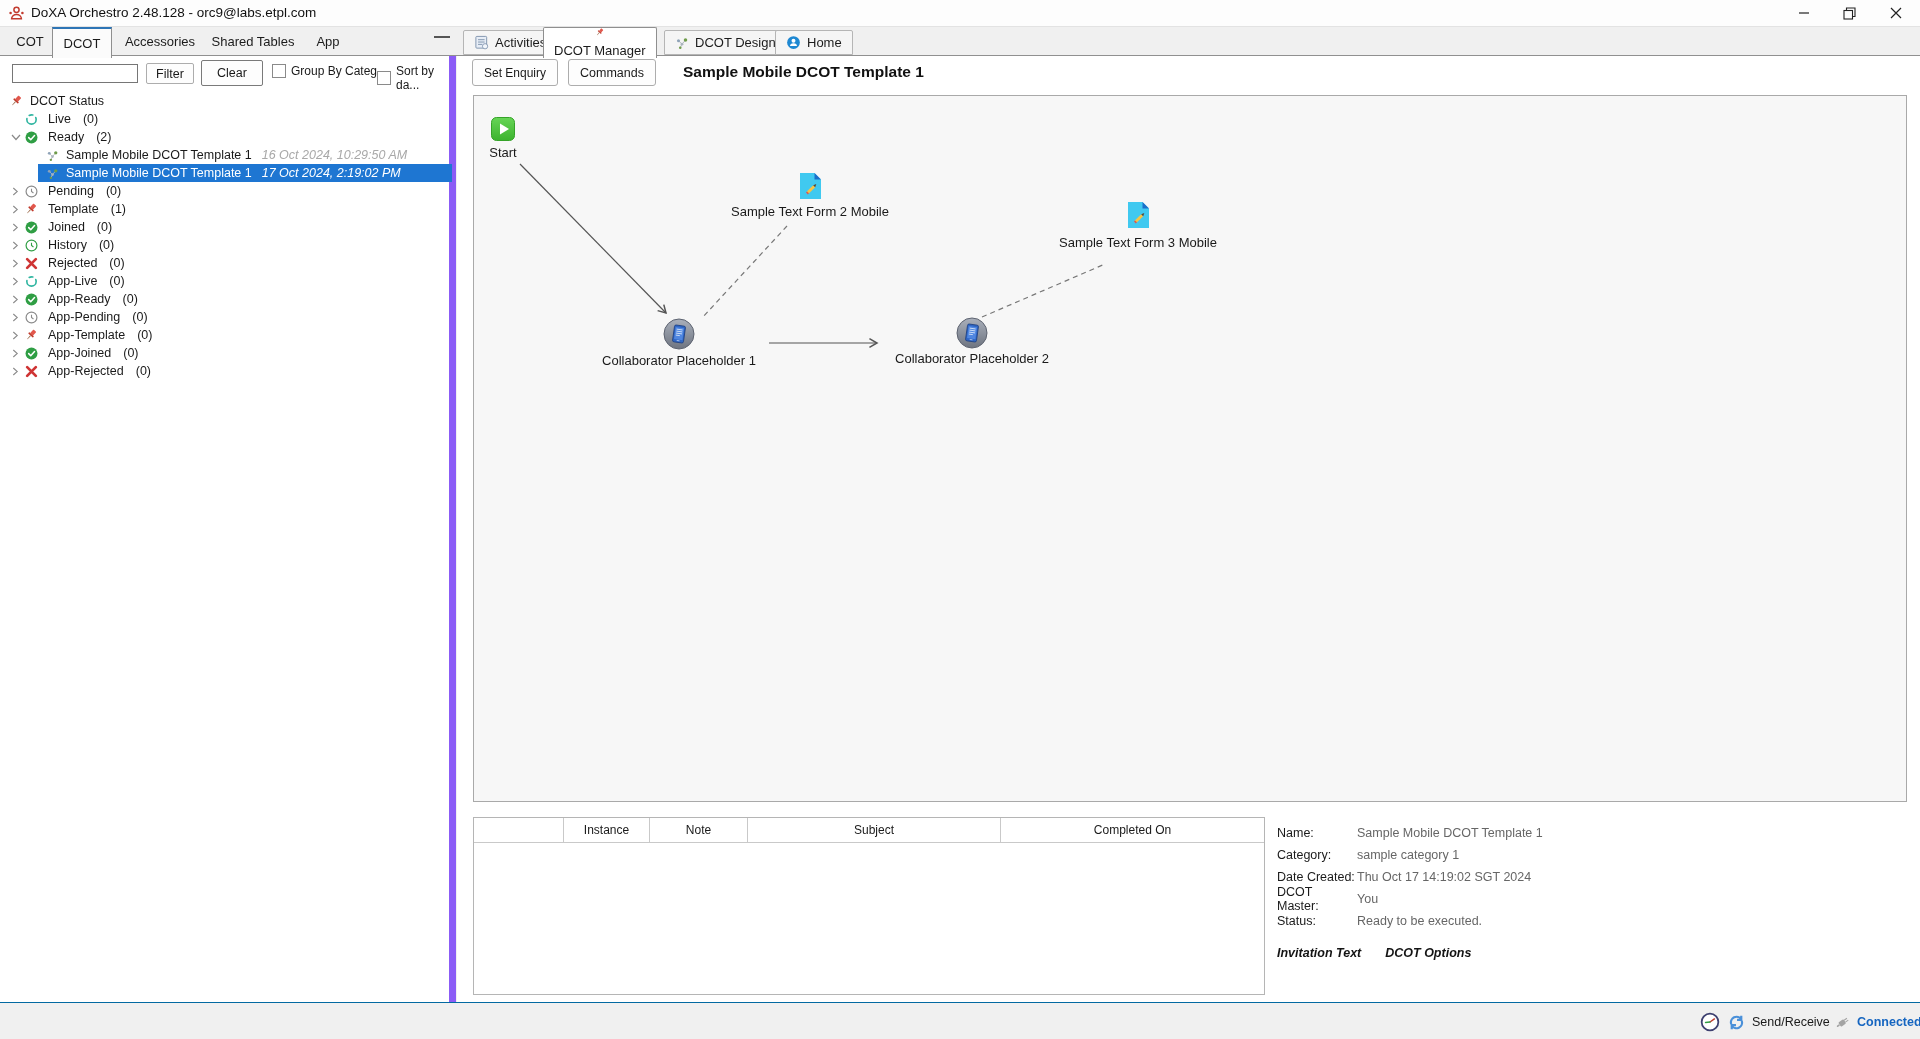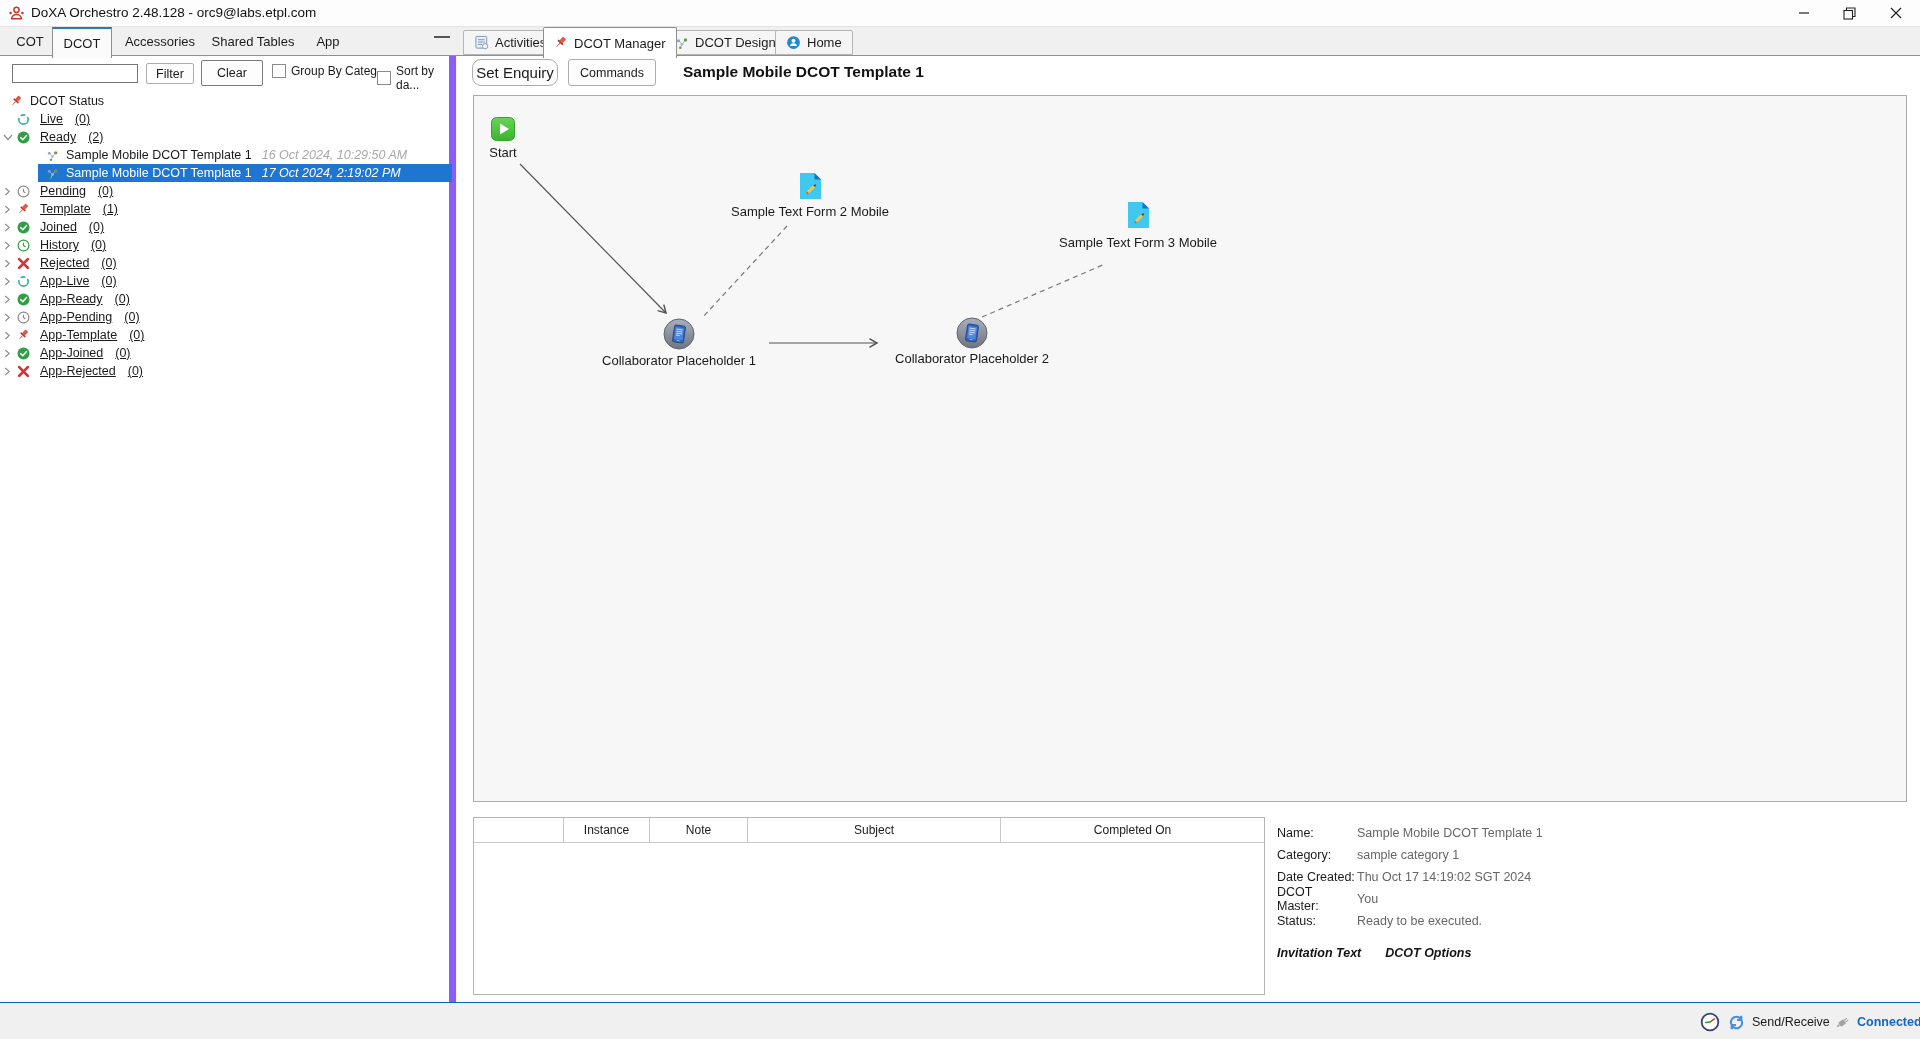--- a/index.html
+++ b/index.html
@@ -38,31 +38,31 @@
   .cb-group { position:absolute; display:flex; align-items:center; gap:5px; font-size:12px; color:#1a1a1a; }
   .checkbox { width:14px; height:14px; background:#fff; border:1px solid #8a8a8a; flex:none; }
 
   
   .tree { position:absolute; left:0; top:36px; width:456px; }
   .trow { height:18px; display:flex; align-items:center; font-size:12.5px; color:#1a1a1a; }
   .chev { width:15px; display:flex; justify-content:center; flex:none; }
   .ticon { width:17px; height:16px; display:flex; align-items:center; justify-content:center; flex:none; margin-right:8px; }
   .trow.root { padding-left:8px; }
   .trow.root .ticon { margin-right:5px; }
-  .trow.parent { padding-left:0;text-decoration:underline; }
+  .trow.parent { padding-left:8px; }
   .tcount { margin-left:12px; }
   .trow.leaf { margin-left:38px; margin-right:4px; padding-left:6px; }
   .trow.leaf .ticon { margin-right:5px; }
   .tdate { margin-left:10px; font-style:italic; color:#a8a8a8; }
   .trow.leaf.selected { background:#1e76d2; color:#ffffff; }
   .trow.leaf.selected .tdate { color:#ffffff; }
 
   
   .mainpanel { position:absolute; left:457px; top:56px; width:1463px; height:946px; background:#ffffff; }
-  .tool-btn1 { position:absolute; left:15px; top:3px; width:86px; height:27px; border-radius:9px; font-size:15px; }
+  .tool-btn1 { position:absolute; left:15px; top:3px; width:86px; height:27px; border-radius:3px; font-size:12px; }
   .tool-btn2 { position:absolute; left:111px; top:3px; width:88px; height:27px; border-radius:3px; font-size:12.5px; }
   .doc-title { position:absolute; left:226px; top:7px; font-size:15.5px; font-weight:bold; color:#111; }
 
   .canvas { position:absolute; left:16px; top:39px; width:1434px; height:707px; background:#f7f7f7; border:1px solid #a9a9a9; }
   .canvas svg.lines { position:absolute; left:0; top:0; }
   .node-label { position:absolute; width:200px; text-align:center; font-size:13px; color:#1a1a1a; }
   .start-node { position:absolute; left:17px; top:21px; width:24px; height:24px; }
   .nicon { position:absolute; }
 
   
@@ -224,21 +224,21 @@
   <div class="stab" style="left:208px;width:90px;">Shared Tables</div>
   <div class="stab" style="left:306px;width:44px;">App</div>
   <div class="collapse-dash"></div>
 
   <div class="mtab" style="left:463px;">
     <svg width="15" height="15">
         <use href="#sym-activities"></use>
       </svg>
     <span>Activities</span>
   </div>
-  <div class="mtab active" style="left:543px;">
+  <div class="mtab active" style="left:543px;flex-direction:column;">
     <svg width="14" height="14">
         <use href="#sym-pin"></use>
       </svg>
     <span>DCOT Manager</span>
   </div>
   <div class="mtab" style="left:664px;">
     <svg width="14" height="14">
         <use href="#sym-network"></use>
       </svg>
     <span>DCOT Designer</span>

